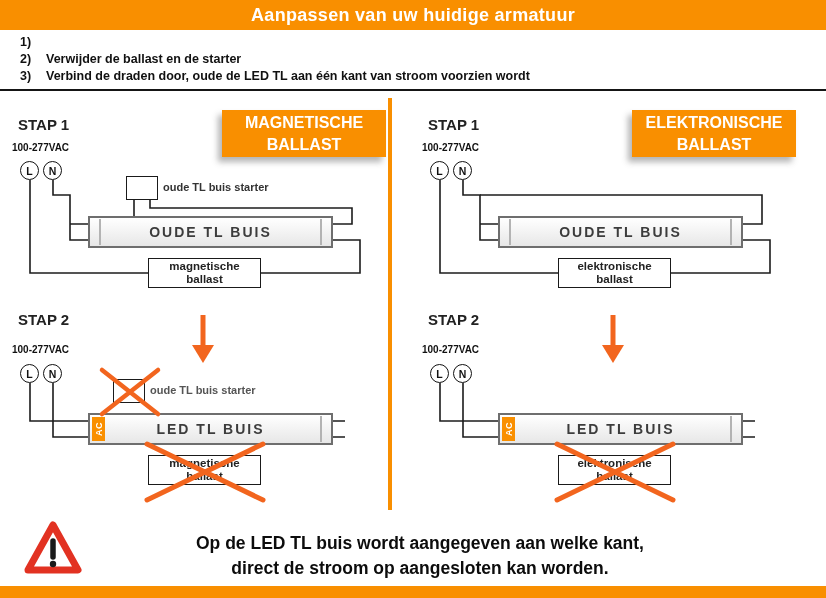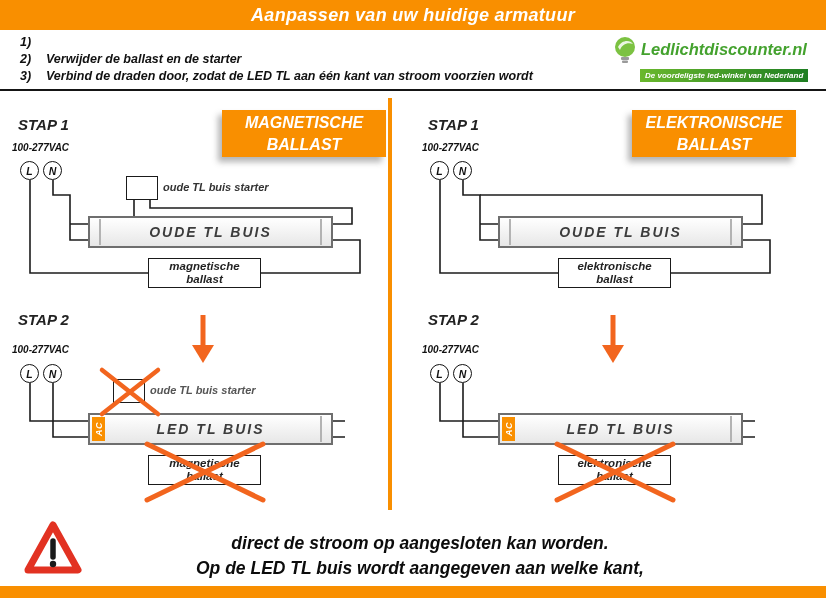--- a/index.html
+++ b/index.html
@@ -1,18 +1,18 @@
 <!DOCTYPE html>
 <html style="--orange: #f98f00; --accent-orange: #f2651e; --logo-green: #44a22e; --tagline-green-1: #6ab82d; --tagline-green-2: #1e7e22;"><head>
 <meta charset="utf-8">
 <style>
   * { margin:0; padding:0; box-sizing:border-box; }
   html,body { width:826px; height:598px; }
   body { font-family:"Liberation Sans", sans-serif; background:#fff; position:relative; overflow:hidden; }
-  .page { position:relative; width:696px; height:598px; background:#fff;font-style:italic; }
+  .page { position:relative; width:696px; height:598px; background:#fff; }
 
   .topbar { position:absolute; left:0; top:0; width:826px; height:30px;
             background:var(--orange,#f98f00); display:flex; align-items:center; justify-content:center; z-index:5; }
   .topbar h1 { color:#fff; font-size:18px; font-weight:bold; letter-spacing:.3px; }
 
   .instructions { position:absolute; left:20px; top:35px; z-index:2; }
   .instr-row { display:flex; margin-bottom:3px; font-size:12.5px; font-weight:bold; color:#111; }
   .instr-num { width:26px; }
 
   .sep { position:absolute; left:0; top:89px; width:826px; height:2px; background:#151515; }
@@ -82,36 +82,24 @@
   <div class="instructions">
     <div class="instr-row">
       <span class="instr-num">1)</span>
     </div>
     <div class="instr-row">
       <span class="instr-num">2)</span>
       <span class="instr-text">Verwijder de ballast en de starter</span>
     </div>
     <div class="instr-row">
       <span class="instr-num">3)</span>
-      <span class="instr-text">Verbind de draden door, zodat de LED TL aan één kant van stroom voorzien wordt</span>
+      <span class="instr-text">Verbind de draden door, oude de LED TL aan één kant van stroom voorzien wordt</span>
     </div>
   </div>
 
-  <div class="logo">
-    <div class="logo-row">
-      <svg width="26" height="29" viewBox="0 0 26 29">
-        <circle cx="13" cy="12" r="10" fill="#7cc242"></circle>
-        <path d="M6 12 C9 5 18 4 21 9 C16 7 10 9 8 15 Z" fill="#ffffff" opacity="0.85"></path>
-        <rect x="9" y="22" width="8" height="3" rx="1" fill="#9a9a9a"></rect>
-        <rect x="10" y="25.5" width="6" height="2.5" rx="1" fill="#9a9a9a"></rect>
-      </svg>
-      <span class="logo-name">Ledlichtdiscounter.nl</span>
-    </div>
-    <div class="logo-tagline">De voordeligste led-winkel van Nederland</div>
-  </div>
 
   <div class="sep"></div>
 
   <div class="divider"></div>
 
   <section class="column col-left">
 
     <svg class="wires" width="396" height="412" viewBox="0 0 396 412">
       <g stroke="#1c1c1c" stroke-width="1.6" fill="none">
         <path d="M30 77 V170 H148"></path>
@@ -272,19 +260,19 @@
     </svg>
   </section>
 
   <svg class="warning-triangle" width="58" height="58" viewBox="0 0 58 58">
     <path d="M29 5 L54 50 L4 50 Z" fill="#ffffff" stroke="#e23222" stroke-width="7" stroke-linejoin="round"></path>
     <path d="M29 21 V37" stroke="#1a1a1a" stroke-width="5.5" stroke-linecap="round"></path>
     <circle cx="29" cy="44" r="3.2" fill="#1a1a1a"></circle>
   </svg>
 
   <div class="footer-text">
+    <div>Op de LED TL buis wordt aangegeven aan welke kant,</div>
     <div>direct de stroom op aangesloten kan worden.</div>
-    <div>Op de LED TL buis wordt aangegeven aan welke kant,</div>
   </div>
 
   <div class="bottombar"></div>
 
 </div>
 
 </body></html>

